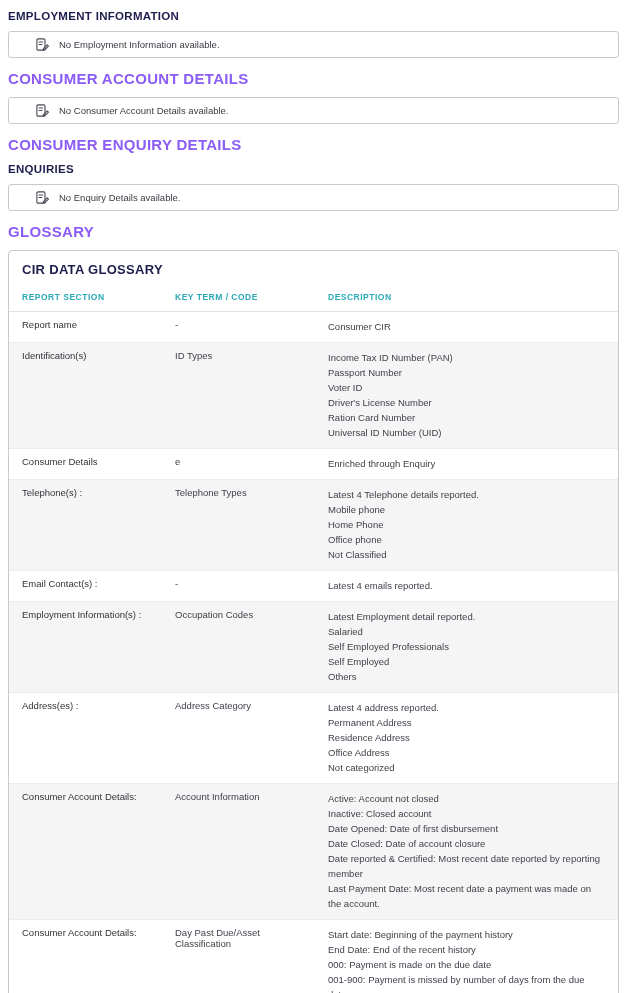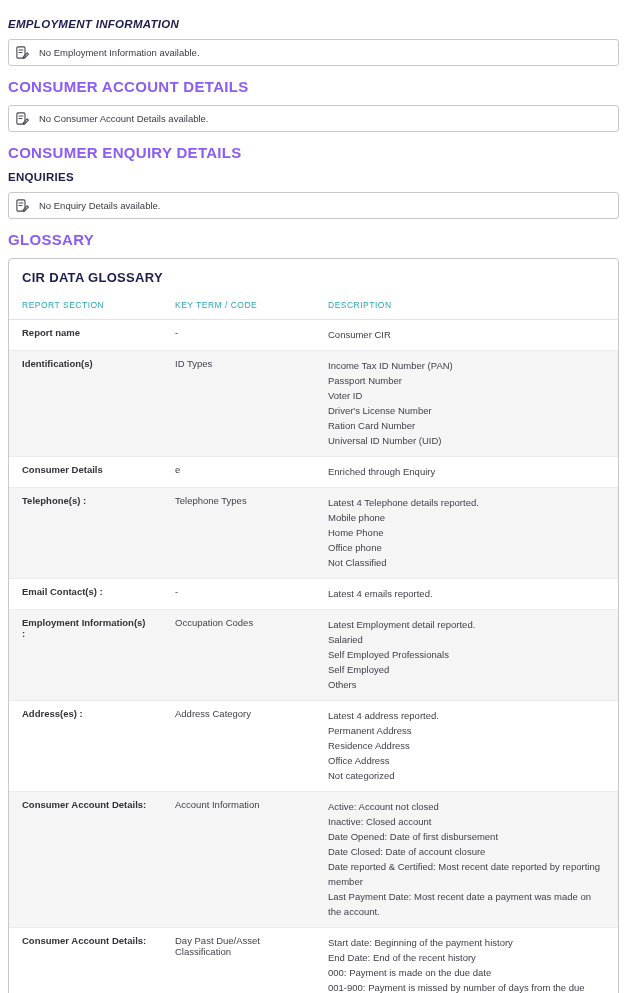--- a/index.html
+++ b/index.html
@@ -17,25 +17,25 @@
     letter-spacing: 0.3px;
     margin: 12px 0 10px;
   }
   .heading-sm {
     font-size: 11.5px;
     font-weight: bold;
     color: #1e1e4e;
     letter-spacing: 0.3px;
     margin: 10px 0 9px;
   }
-  .first-heading { margin-top: 12px; font-style: italic; }
+  .first-heading { margin-top: 4px; }
   .empty-box {
     border: 1px solid #c9c9c9;
     border-radius: 3px;
-    padding: 5px 6px;
+    padding: 5px 26px;
     display: flex;
     align-items: center;
     gap: 9px;
     min-height: 24px;
     margin-bottom: 4px;
   }
   .empty-box .icon { display: inline-flex; flex: 0 0 auto; }
   .empty-text { font-size: 9.5px; color: #3a3b44; }
   .glossary-card {
     border: 1px solid #c9c9c9;
@@ -51,36 +51,36 @@
     padding: 11px 13px 9px;
   }
   table.glossary-table {
     width: 100%;
     border-collapse: collapse;
     table-layout: fixed;
   }
   .glossary-table th {
     text-align: left;
     font-size: 8.5px;
-    font-weight: normal;
+    font-weight: bold;
     letter-spacing: 0.5px;
     color: #2aa9b7;
     padding: 6px 13px 9px;
     border-bottom: 1px solid #e3e3e5;
   }
   .glossary-table td {
     vertical-align: top;
     font-size: 9.5px;
     padding: 7px 13px 8px;
     border-top: 1px solid #ececee;
     color: #40414b;
   }
   .glossary-table tr:first-child td { border-top: none; }
   .glossary-table tbody tr:nth-child(even) { background: #f5f5f6; }
-  td.col-section { font-weight: bold; color: #323239; }
+  td.col-section { font-weight: normal; color: #323239; }
   .desc-line { line-height: 15px; }
 </style>
 </head>
 <body>
 
 <div>
 
   <section>
     <h2 class="heading-sm first-heading">EMPLOYMENT INFORMATION</h2>
     <div class="empty-box">

